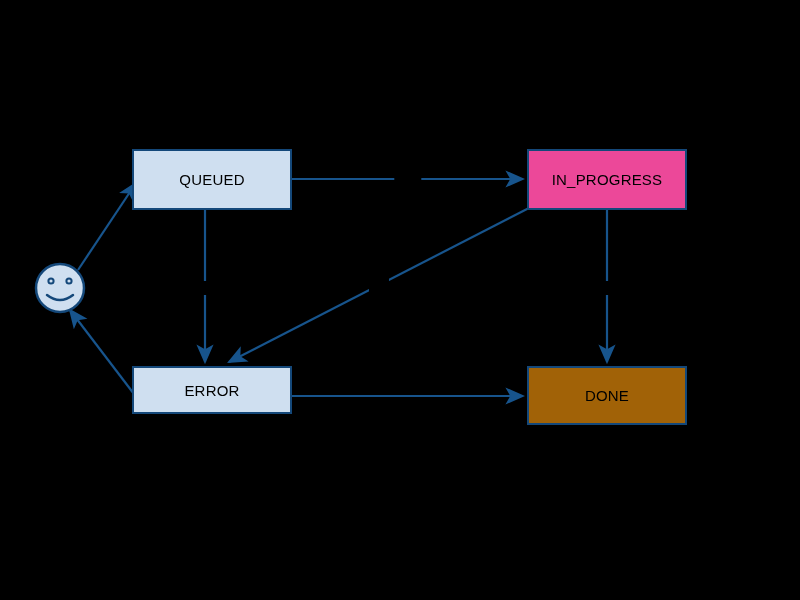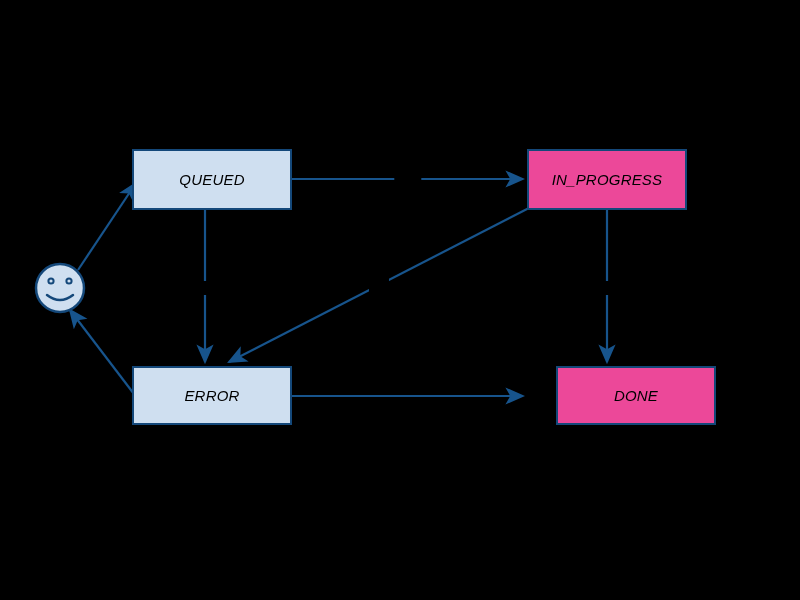--- a/index.html
+++ b/index.html
@@ -8,21 +8,20 @@
     padding: 0;
     background: #000000;
   }
   #stage {
     position: relative;
     width: 800px;
     height: 600px;
     background: #000000;
     overflow: hidden;
     font-family: "Liberation Sans", sans-serif;
-    font-style: italic;
   }
   #canvas {
     position: absolute;
     left: 0;
     top: 0;
     width: 800px;
     height: 600px;
   }
   .node-box {
     position: absolute;
@@ -83,24 +82,24 @@
     </g>
   </svg>
 
   <div id="nodes-layer">
       <div class="node-box" style="left: 132px; top: 149px; width: 160px; height: 61px; background: rgb(207, 223, 240); border-color: rgb(20, 72, 122);">
         <span class="node-label">QUEUED</span>
       </div>
       <div class="node-box" style="left: 527px; top: 149px; width: 160px; height: 61px; background: #ec4899; border-color: rgb(20, 72, 122);">
         <span class="node-label">IN_PROGRESS</span>
       </div>
-      <div class="node-box" style="left: 132px; top: 366px; width: 160px; height: 59px; background: rgb(207, 223, 240); border-color: rgb(20, 72, 122);">
+      <div class="node-box" style="left: 132px; top: 366px; width: 160px; height: 48px; background: rgb(207, 223, 240); border-color: rgb(20, 72, 122);">
         <span class="node-label">ERROR</span>
       </div>
-      <div class="node-box" style="left: 527px; top: 366px; width: 160px; height: 59px; background: #ec4899; border-color: rgb(20, 72, 122); margin-left: 29px;">
+      <div class="node-box" style="left: 527px; top: 366px; width: 160px; height: 59px; background: #a16207; border-color: rgb(20, 72, 122);">
         <span class="node-label">DONE</span>
       </div>
     </div>
   <div id="labels-layer">
       <div class="edge-label" style="left: 408px; top: 179px; color: rgb(0, 0, 0); background: rgb(0, 0, 0);">start</div>
       <div class="edge-label" style="left: 205px; top: 288px; color: rgb(0, 0, 0); background: rgb(0, 0, 0);">fail</div>
       <div class="edge-label" style="left: 379px; top: 285px; color: rgb(0, 0, 0); background: rgb(0, 0, 0);">fail</div>
       <div class="edge-label" style="left: 607px; top: 288px; color: rgb(0, 0, 0); background: rgb(0, 0, 0);">finish</div>
     </div>
 

